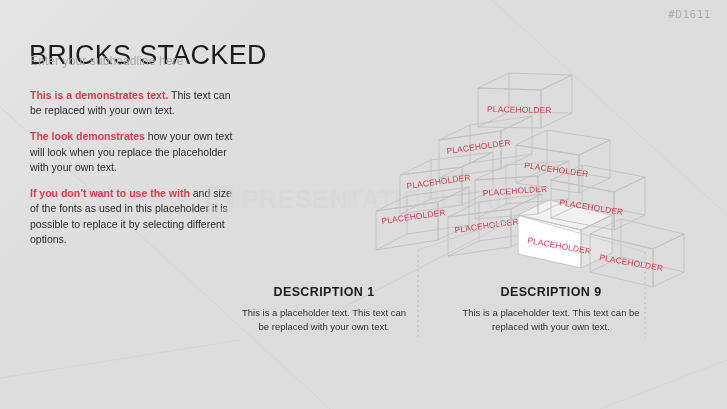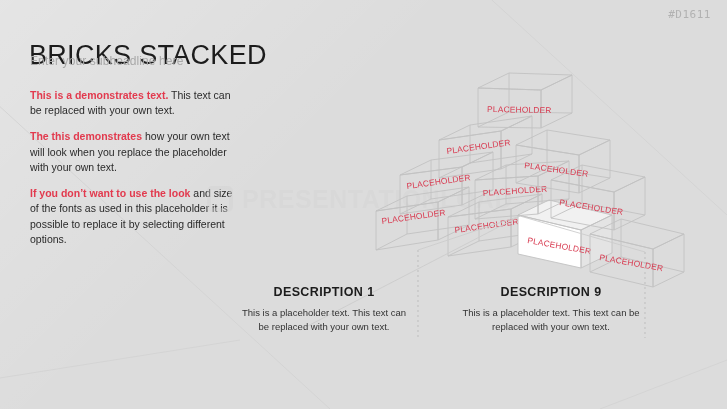--- a/index.html
+++ b/index.html
@@ -112,24 +112,24 @@
   <div id="doc-id">#D1611</div>
 
   <h1 id="title">BRICKS STACKED</h1>
   <div id="subtitle">Enter your subheadline here</div>
 
   <div id="body-copy">
     <p>
       <span class="lead">This is a demonstrates text.</span><span> This text can be replaced with your own text.</span>
     </p>
     <p>
-      <span class="lead">The this demonstrates</span><span> how your own text will look when you replace the placeholder with your own text.</span>
+      <span class="lead">The look demonstrates</span><span> how your own text will look when you replace the placeholder with your own text.</span>
     </p>
     <p>
-      <span class="lead">If you don’t want to use the look</span><span> and size of the fonts as used in this placeholder it is possible to replace it by selecting different options.</span>
+      <span class="lead">If you don’t want to use the with</span><span> and size of the fonts as used in this placeholder it is possible to replace it by selecting different options.</span>
     </p>
   </div>
 
   <div id="watermark">
     <div class="wm-logo"></div>
     <div class="wm-text">PRESENTATIONLOAD</div>
   </div>
 
   <svg id="bricks" width="727" height="409">
 

